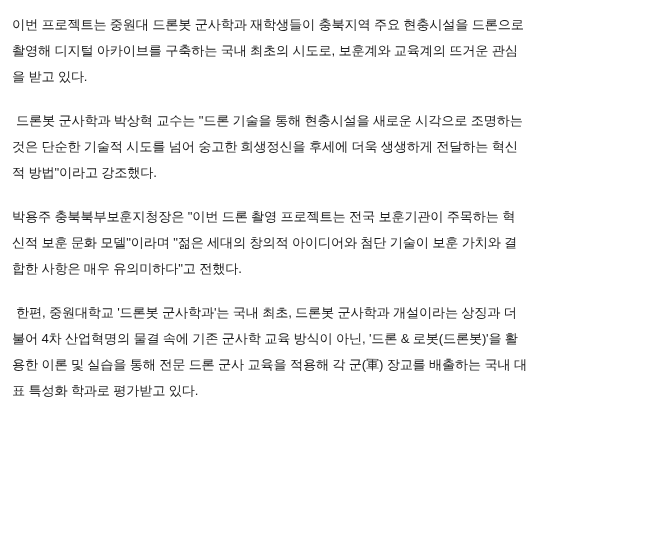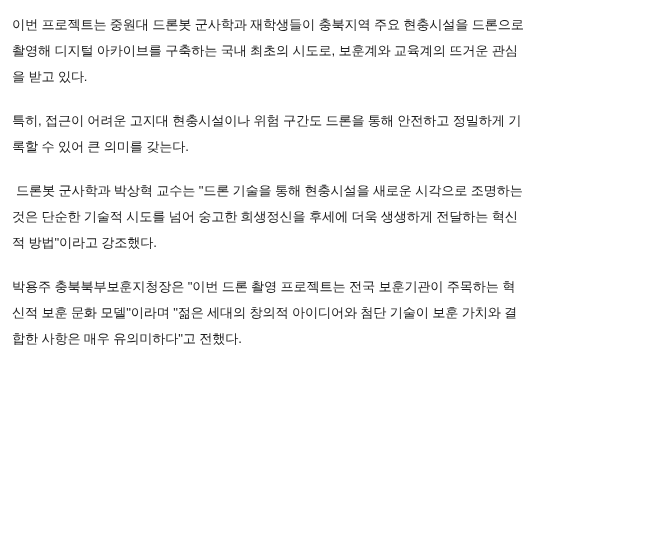--- a/index.html
+++ b/index.html
@@ -34,16 +34,16 @@
   }
   .para.indented {
     text-indent: 4px;
   }
 </style>
 </head>
 <body>
 
 <div class="article">
   <p class="para">이번 프로젝트는 중원대 드론봇 군사학과 재학생들이 충북지역 주요 현충시설을 드론으로 촬영해 디지털 아카이브를 구축하는 국내 최초의 시도로, 보훈계와 교육계의 뜨거운 관심을 받고 있다.</p>
-  <p class="para">특히, 접근이 어려운 고지대 현충시설이나 위험 구간도 드론을 통해 안전하고 정밀하게 기록할 수 있어 큰 의미를 갖는다.</p>
   <p class="para indented">드론봇 군사학과 박상혁 교수는 "드론 기술을 통해 현충시설을 새로운 시각으로 조명하는 것은 단순한 기술적 시도를 넘어 숭고한 희생정신을 후세에 더욱 생생하게 전달하는 혁신적 방법"이라고 강조했다.</p>
   <p class="para">박용주 충북북부보훈지청장은 "이번 드론 촬영 프로젝트는 전국 보훈기관이 주목하는 혁신적 보훈 문화 모델"이라며 "젊은 세대의 창의적 아이디어와 첨단 기술이 보훈 가치와 결합한 사항은 매우 유의미하다"고 전했다.</p>
+  <p class="para indented">한편, 중원대학교 '드론봇 군사학과'는 국내 최초, 드론봇 군사학과 개설이라는 상징과 더불어 4차 산업혁명의 물결 속에 기존 군사학 교육 방식이 아닌, '드론 &amp; 로봇(드론봇)'을 활용한 이론 및 실습을 통해 전문 드론 군사 교육을 적용해 각 군(軍) 장교를 배출하는 국내 대표 특성화 학과로 평가받고 있다.</p>
 </div>
 
 </body></html>

